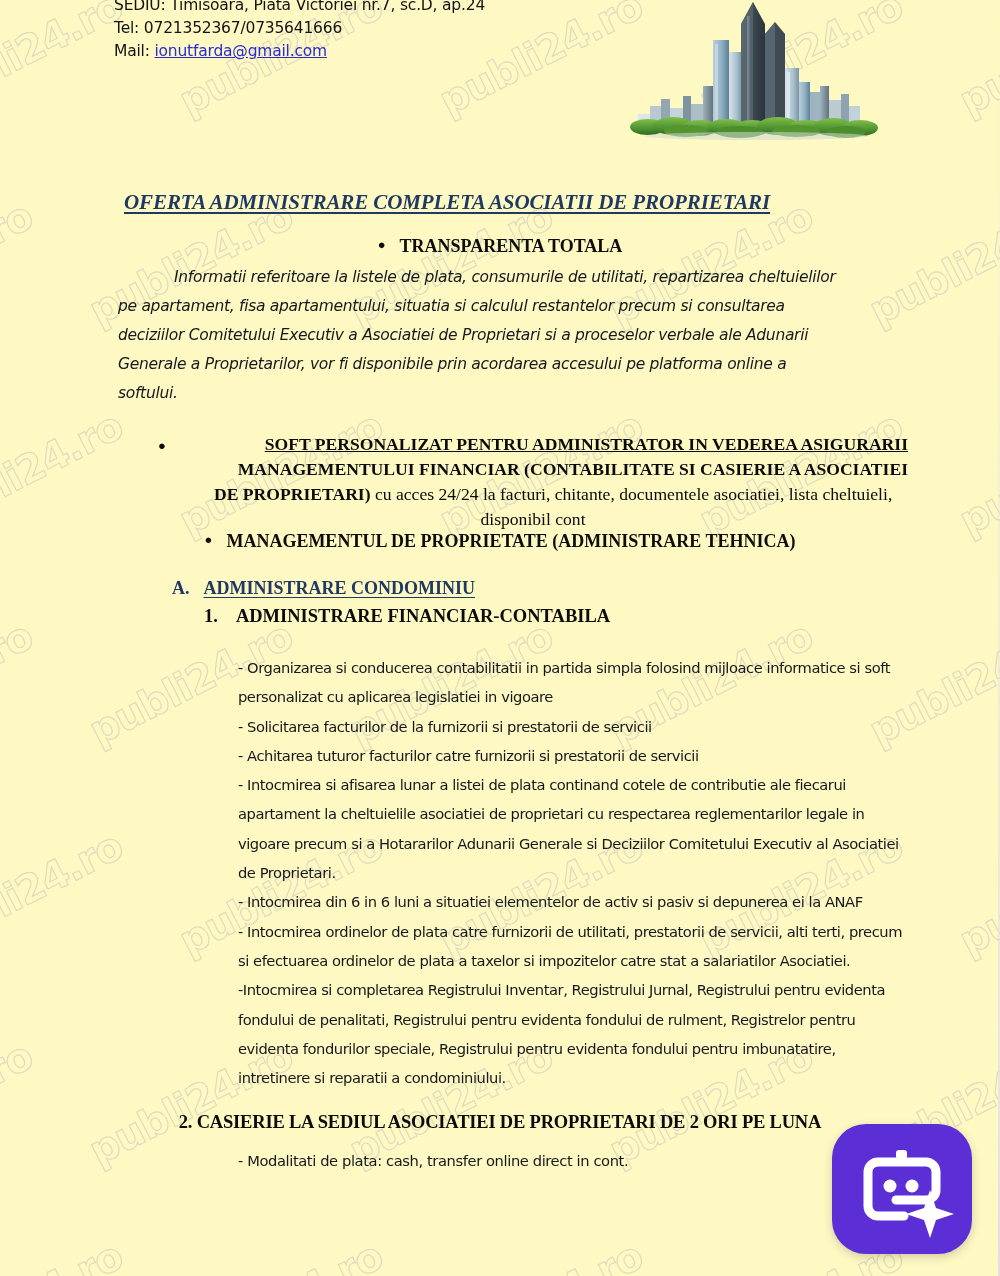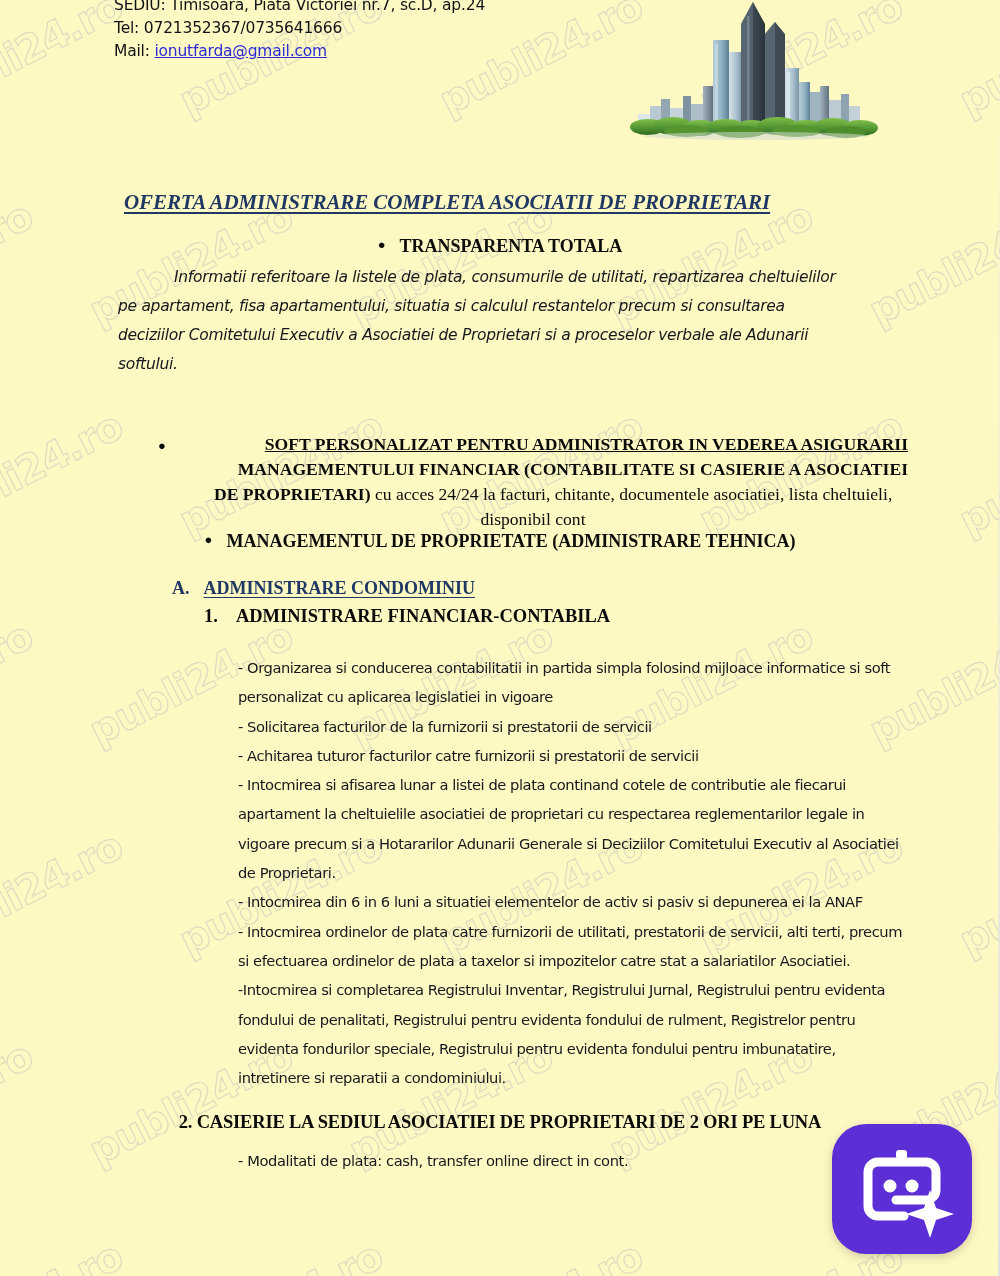--- a/index.html
+++ b/index.html
@@ -372,20 +372,21 @@
     <div class="doc-title">OFERTA ADMINISTRARE COMPLETA ASOCIATII DE PROPRIETARI</div>
 
     <div class="bullet-center" style="top:236px;">
       <span class="dot">●</span><span>TRANSPARENTA TOTALA</span>
     </div>
 
     <div class="para-italic">
       <div class="ind">Informatii referitoare la listele de plata, consumurile de utilitati, repartizarea cheltuielilor</div>
       <div>pe apartament, fisa apartamentului, situatia si calculul restantelor precum si consultarea</div>
       <div>deciziilor Comitetului Executiv a Asociatiei de Proprietari si a proceselor verbale ale Adunarii</div>
+      <div>Generale a Proprietarilor, vor fi disponibile prin acordarea accesului pe platforma online a</div>
       <div>softului.</div>
     </div>
 
     <div class="big-bullet-block">
       <span class="bullet-mark">●</span>
       <span class="ln l1"><b>SOFT PERSONALIZAT PENTRU ADMINISTRATOR IN VEDEREA ASIGURARII</b></span>
       <span class="ln l2"><b>MANAGEMENTULUI FINANCIAR (CONTABILITATE SI CASIERIE A ASOCIATIEI</b></span>
       <span class="ln l3"><b>DE PROPRIETARI)</b><span> cu acces 24/24 la facturi, chitante, documentele asociatiei, lista cheltuieli,</span></span>
       <span class="ln l4">disponibil  cont</span>
     </div>

